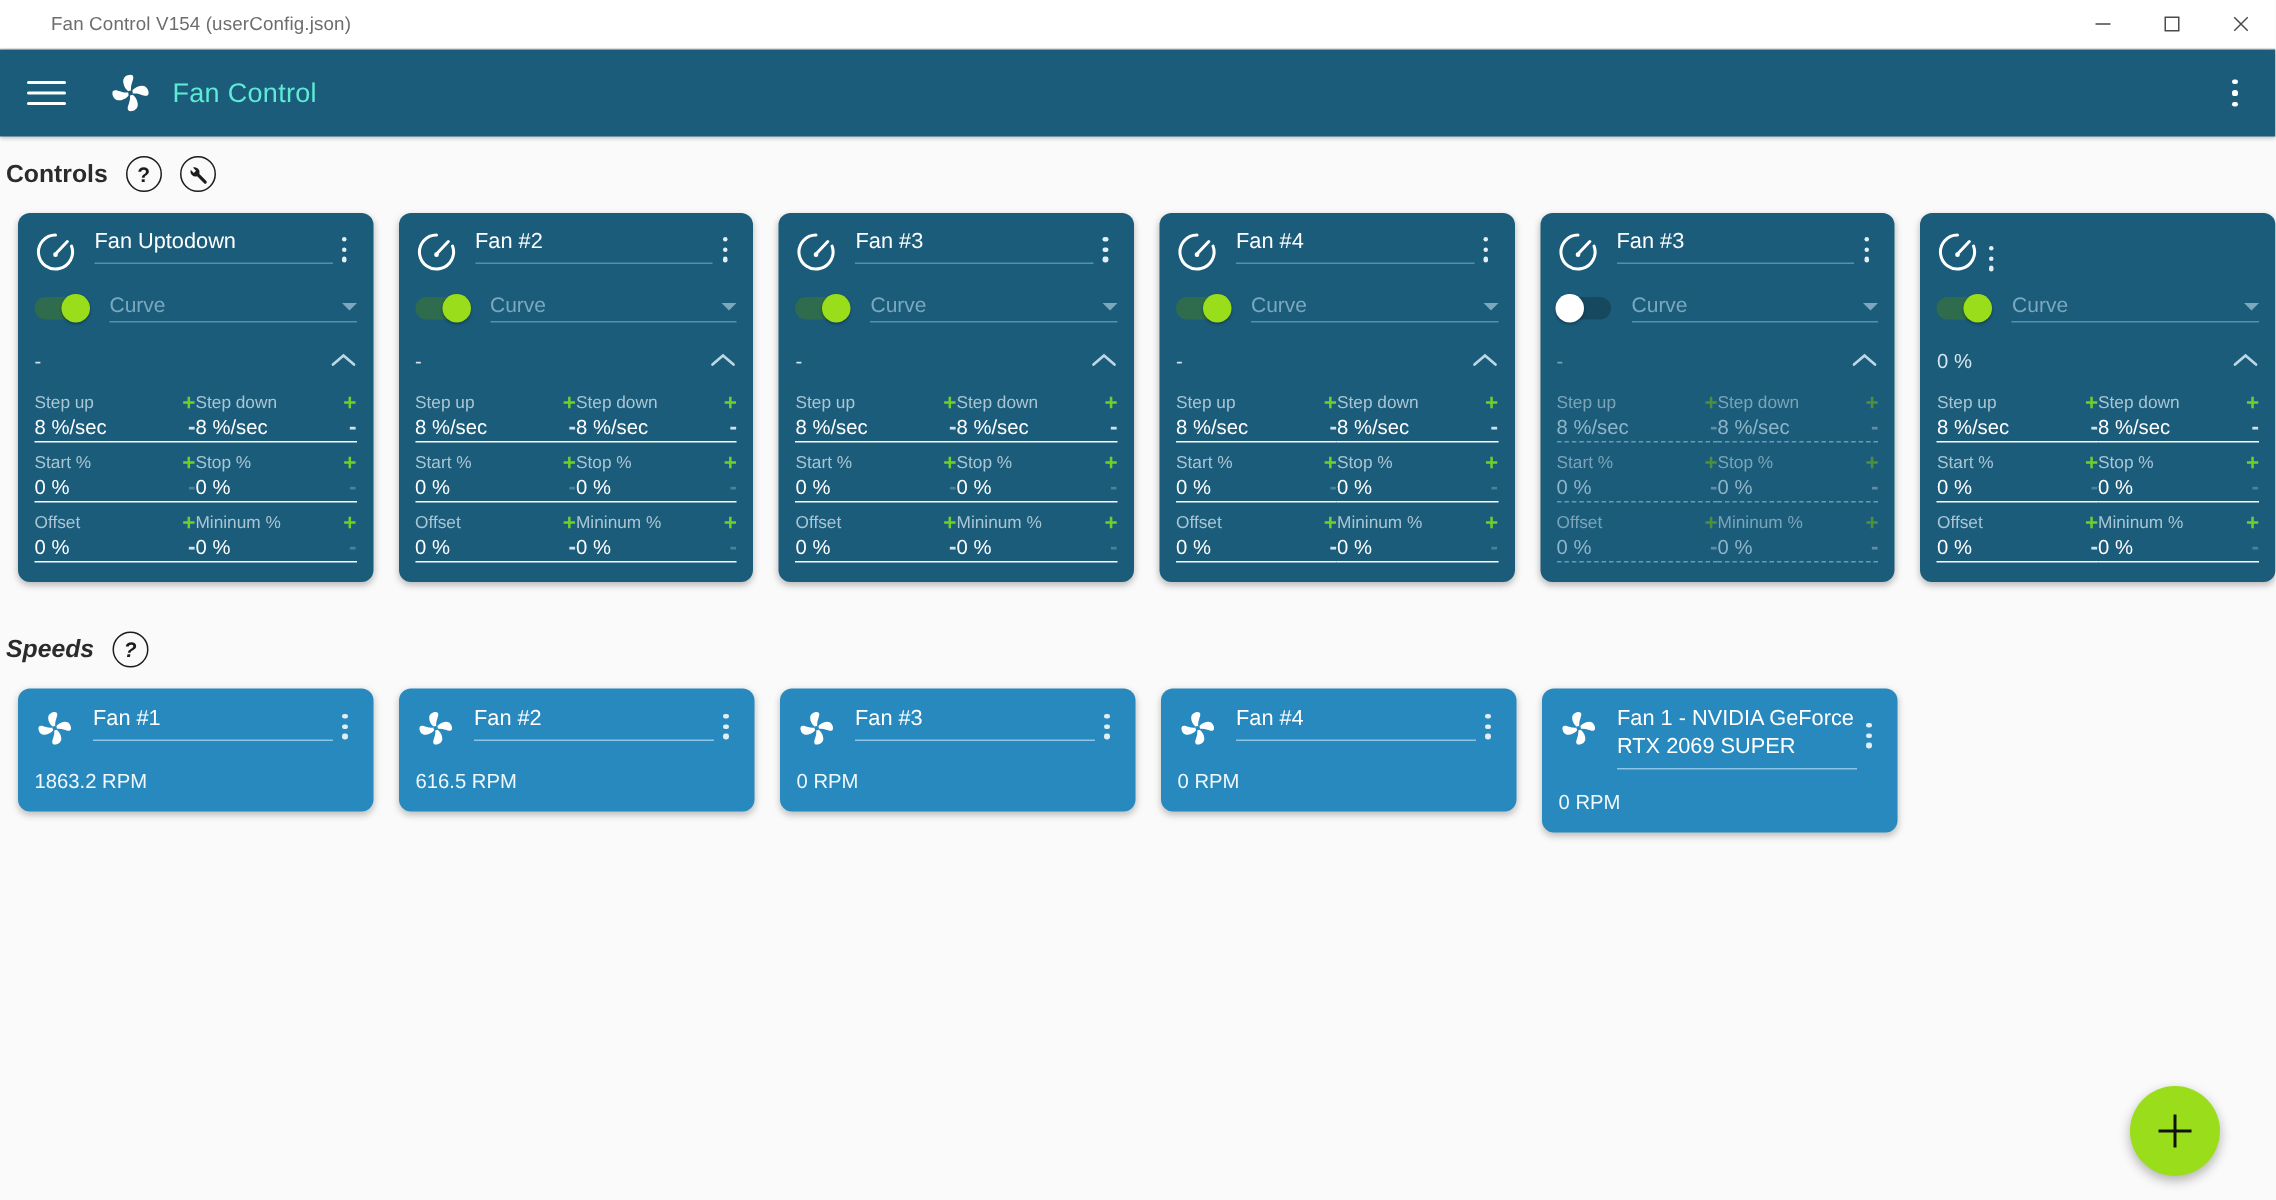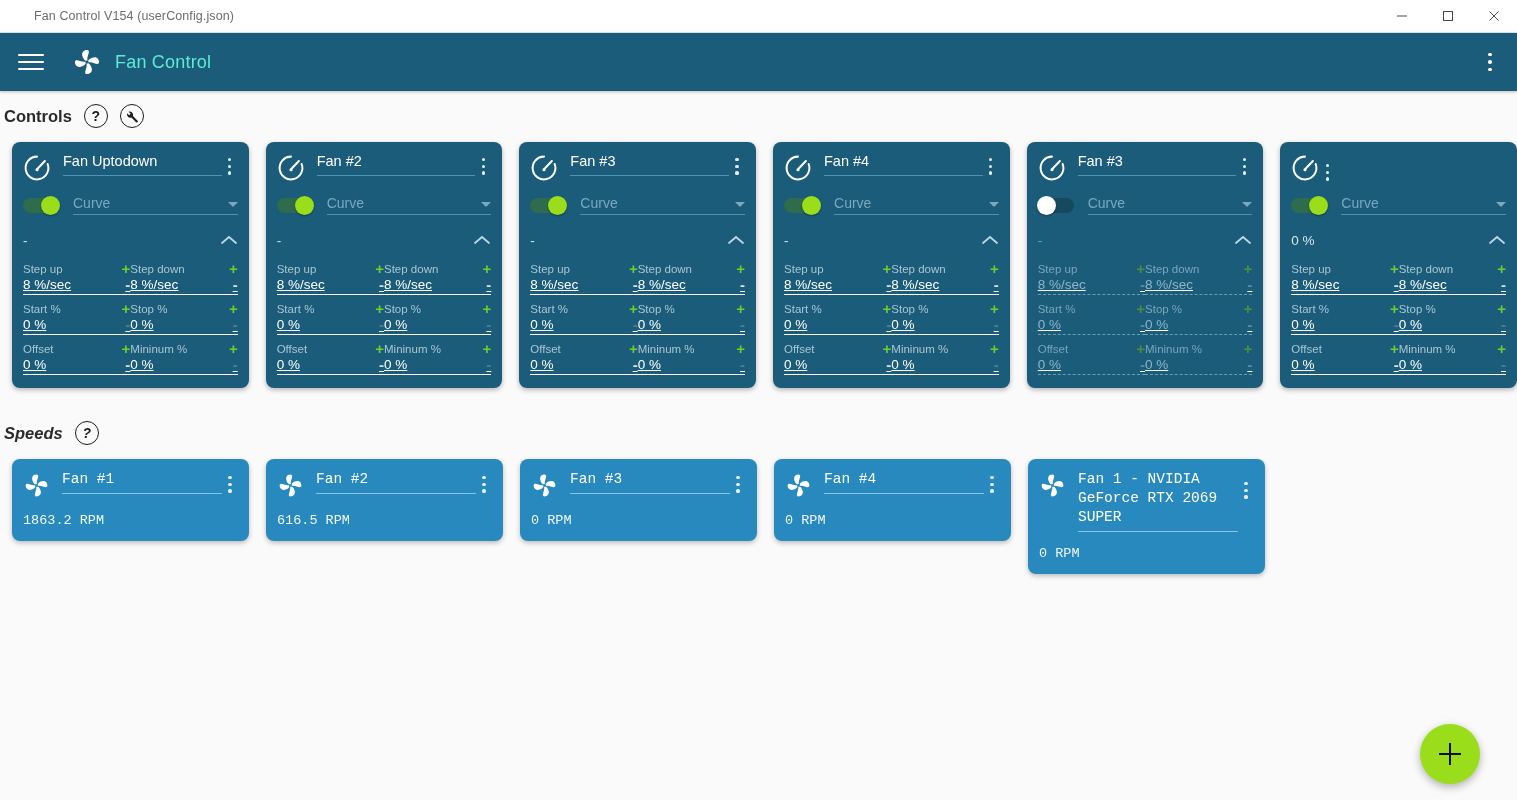--- a/index.html
+++ b/index.html
@@ -141,21 +141,21 @@
   .grid {
     display: grid; grid-template-columns: 1fr 1fr;
     margin-top: 4px;
   }
   .field { padding-top: 6px; }
   .field-head { display: flex; justify-content: space-between; align-items: center; }
   .field-label { font-size: 11.5px; color: #a9c6d4; }
   .plus { color: #6fcf2a; font-size: 15px; font-weight: 700; line-height: 1; cursor: pointer; }
   .field-body {
     display: flex; justify-content: space-between; align-items: flex-end;
-    border-bottom: 1.3px solid #ffffff; padding-bottom: 2px; margin-top: 1px; text-decoration: underline;
+    border-bottom: 1.3px solid #ffffff; padding-bottom: 2px; margin-top: 1px;
   }
   .field-val { font-size: 13.5px; color: #ffffff; cursor: text; }
   .minus { color: #cfe2ec; font-size: 15px; font-weight: 700; line-height: 1; cursor: pointer; }
   .minus.dim { color: #4d8099; }
 
   
   .ctrl-card.disabled .field-body { border-bottom: 1.3px dashed #6a9cb3; }
   .ctrl-card.disabled .field-val { color: #8fb5c8; }
   .ctrl-card.disabled .field-label { color: #7ba4b8; }
   .ctrl-card.disabled .plus { color: #4e8f3d; }
@@ -821,21 +821,21 @@
       </div>
     </div>
 
   <div class="section-head" style="margin-top:33px;font-style:italic;">
     <div class="section-title">Speeds</div>
     <div class="round-ico">
       <span class="q">?</span>
     </div>
   </div>
 
-  <div class="cards-row" id="speeds-row" style="margin-top:14px;font-family:Liberation Mono, monospace;">
+  <div class="cards-row" id="speeds-row" style="margin-top:14px;">
       <div class="speed-card">
     <div class="speed-top">
       <svg class="speed-fan-ico" viewBox="0 0 32 32">
   <g fill="#ffffff">
     <path d="M16 15c-1 0-1.8-.3-2.6-1.1-1.5-1.5-2.6-4-2.6-6.2 0-2.6 2.3-4.6 5.2-4.6 1.4 0 2 .9 2 2.1 0 .9-.4 1.9-.8 3.2-.5 1.5-.9 3-.9 4.4 0 1.1.1 1.8.3 2.2z"></path>
     <path d="M17 16c0-1 .3-1.8 1.1-2.6 1.5-1.5 4-2.6 6.2-2.6 2.6 0 4.6 2.3 4.6 5.2 0 1.4-.9 2-2.1 2-.9 0-1.9-.4-3.2-.8-1.5-.5-3-.9-4.4-.9-1.1 0-1.8.1-2.2.3z"></path>
     <path d="M16 17c1 0 1.8.3 2.6 1.1 1.5 1.5 2.6 4 2.6 6.2 0 2.6-2.3 4.6-5.2 4.6-1.4 0-2-.9-2-2.1 0-.9.4-1.9.8-3.2.5-1.5.9-3 .9-4.4 0-1.1-.1-1.8-.3-2.2z"></path>
     <path d="M15 16c0 1-.3 1.8-1.1 2.6-1.5 1.5-4 2.6-6.2 2.6-2.6 0-4.6-2.3-4.6-5.2 0-1.4.9-2 2.1-2 .9 0 1.9.4 3.2.8 1.5.5 3 .9 4.4.9 1.1 0 1.8-.1 2.2-.3z"></path>
   </g>
   <circle cx="16" cy="16" r="1.7" fill="#2789bd"></circle>

